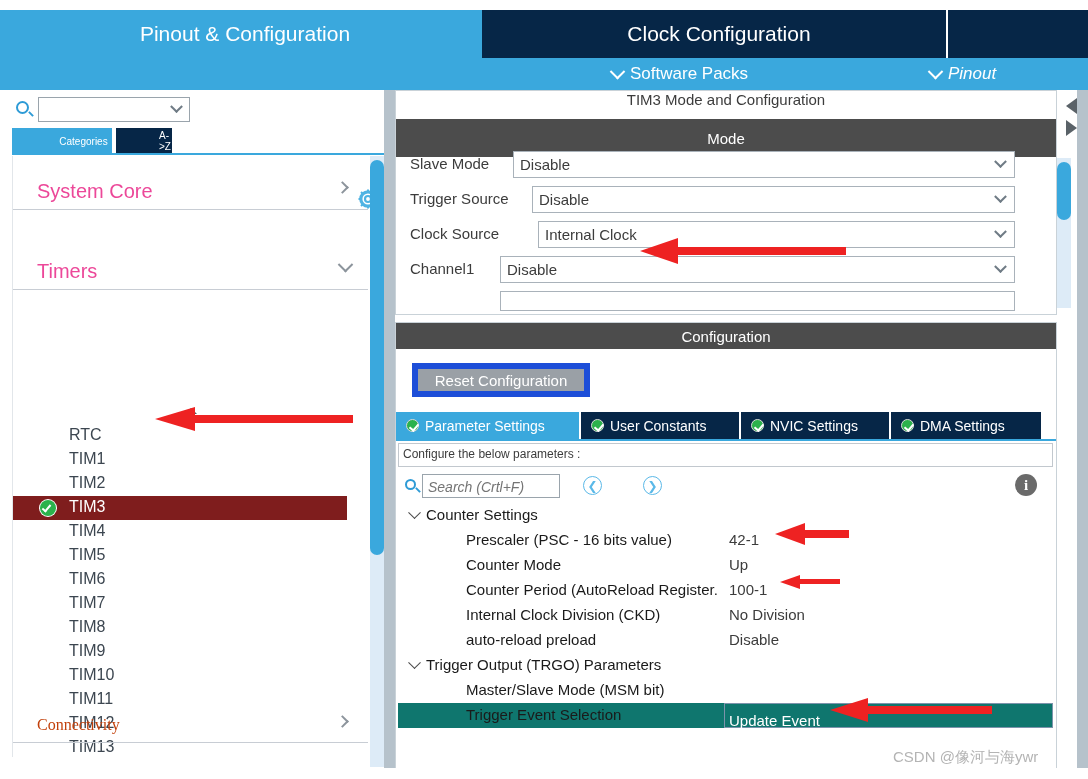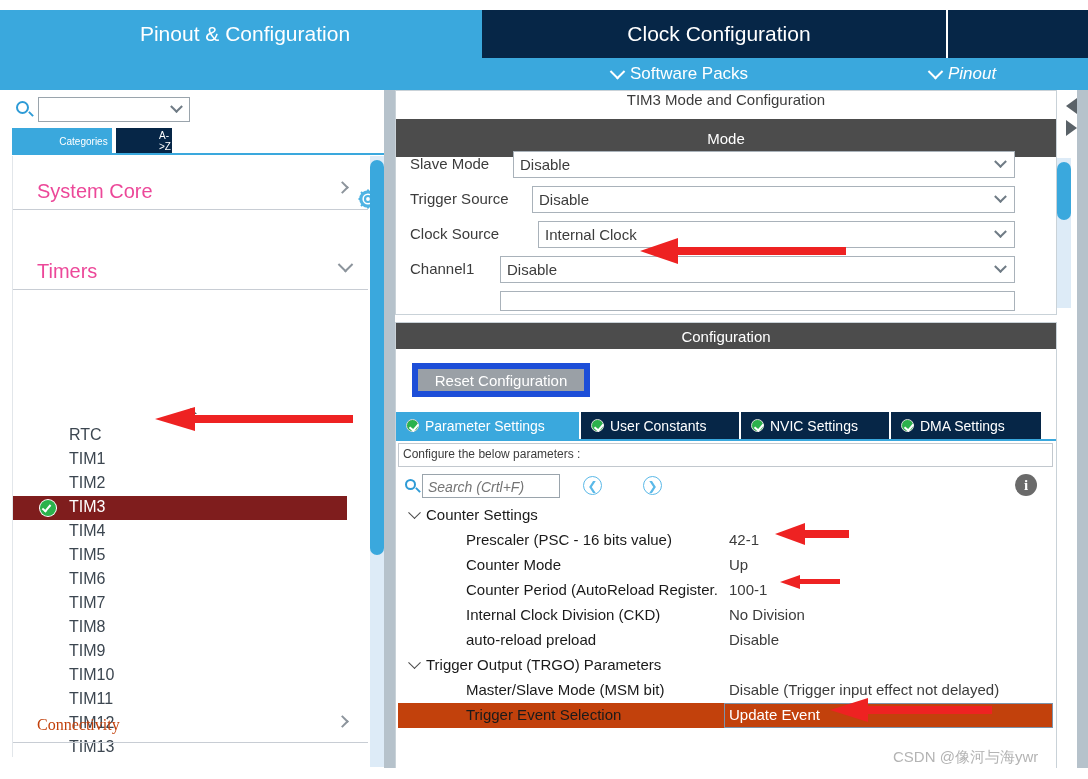--- a/index.html
+++ b/index.html
@@ -299,36 +299,36 @@
     background: #6a6a6a; color: #ffffff;
     font-size: 15px; font-weight: bold;
     display: flex; align-items: center; justify-content: center;
     font-family: "Liberation Serif", serif;
   }
 
   .ptree {
     position: absolute; left: 2px; top: 180px; width: 655px; height: 230px;
   }
   .prow { position: relative; height: 25px; width: 655px; }
-  .prow.sel { background: #c2410c; }
+  .prow.sel { background: #0f766e; }
   .prow .grp-chev {
     position: absolute; left: 12px; top: 8px;
     width: 9px; height: 9px;
     border-right: 1.8px solid #4a4a4a; border-bottom: 1.8px solid #4a4a4a;
     transform: rotate(45deg) translate(-2px,-2px);
   }
   .prow .pname {
     position: absolute; top: 3px; font-size: 15px; color: #1a1a1a;
   }
   .prow .pname.grp { left: 28px; }
   .prow .pname.item { left: 68px; }
   .prow .pval {
     position: absolute; left: 331px; top: 3px; font-size: 15px; color: #3c3c3c;
   }
-  .prow.sel .pval { color: #ffffff; }
+  .prow.sel .pval { color: #ffffff; margin-top: 6px; }
   .prow.sel .val-box {
     position: absolute; left: 326px; top: 0; width: 329px; height: 25px;
     border: 1px solid #7c93ab;
   }
 
   
   .rsb-outer {
     position: absolute; left: 1077px; top: 90px; width: 11px; height: 689px;
     background: #b6c2cb;
   }
@@ -611,21 +611,20 @@
           <div class="prow">
             <span class="pname item">auto-reload preload</span>
             <span class="pval">Disable</span>
           </div>
           <div class="prow">
             <span class="grp-chev"></span>
             <span class="pname grp">Trigger Output (TRGO) Parameters</span>
           </div>
           <div class="prow">
             <span class="pname item">Master/Slave Mode (MSM bit)</span>
-            <span class="pval">Disable (Trigger input effect not delayed)</span>
           </div>
           <div class="prow sel">
             <span class="pname item">Trigger Event Selection</span>
             <span class="val-box"></span>
             <span class="pval">Update Event</span>
           </div>
         </div>
     </div>
   </div>
 

